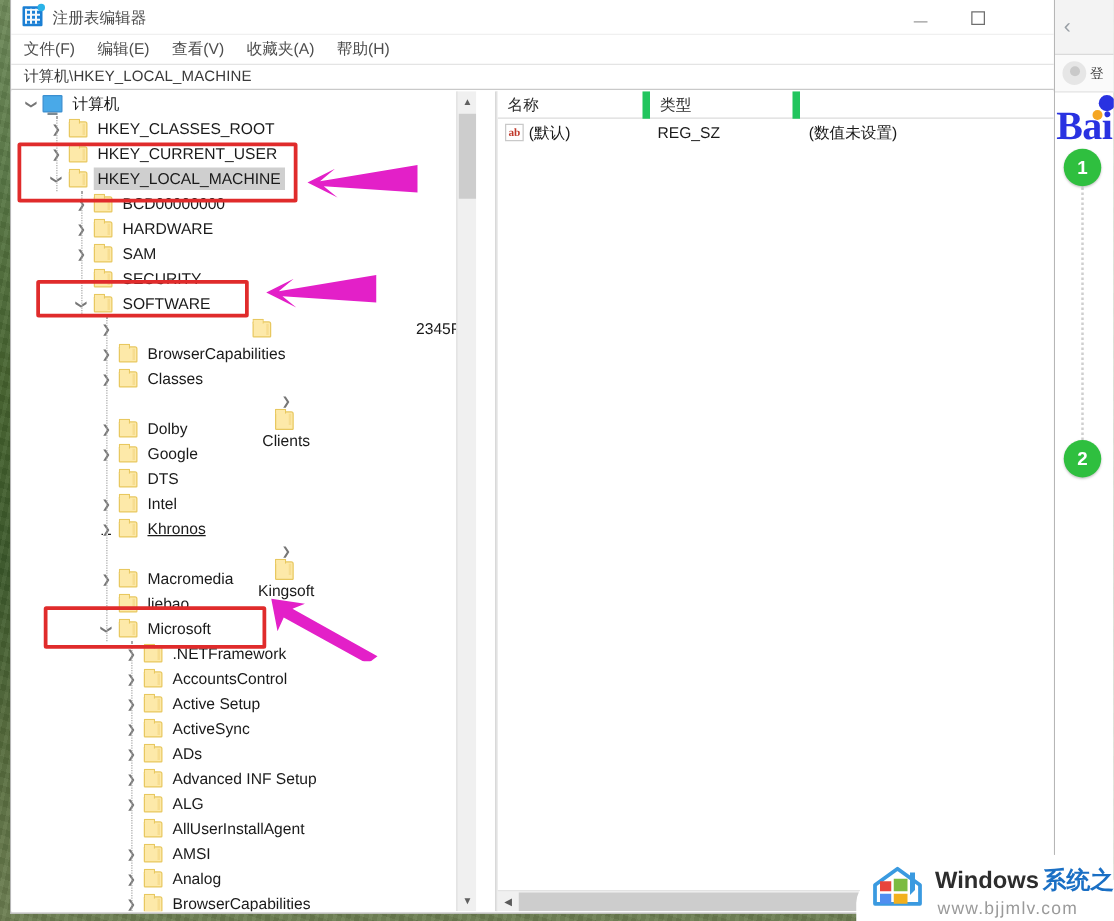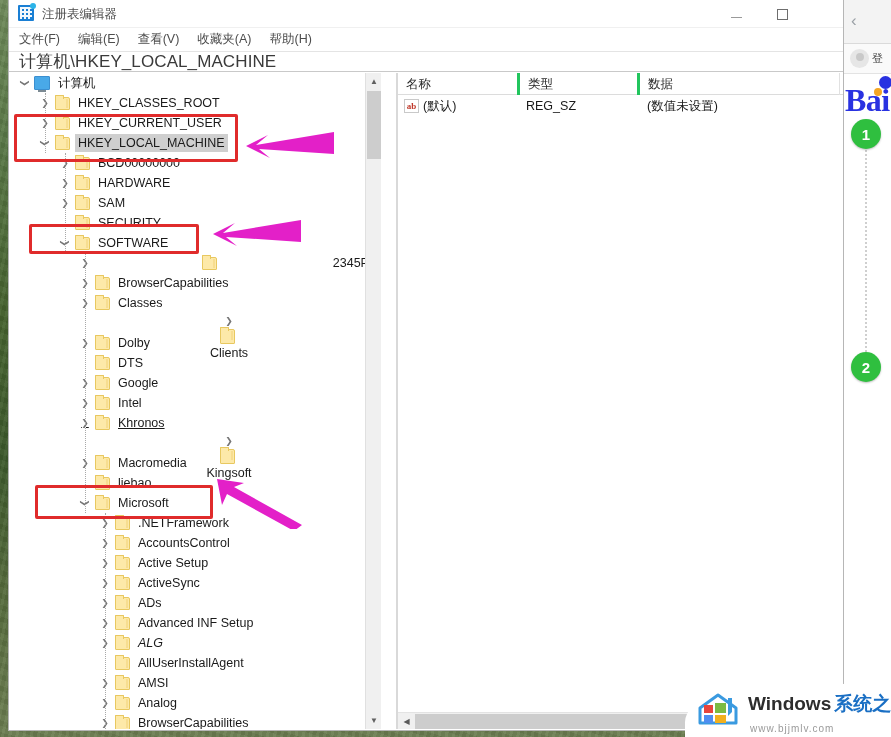--- a/index.html
+++ b/index.html
@@ -171,21 +171,21 @@
 
   #addressbar {
     position: relative;
     height: 20px;
     background: #ffffff;
     border-bottom: 1px solid #c9c9c9;
     display: flex; align-items: center;
     padding-left: 10px;
   }
   #address-text {
-    font-size: 17px; color: #3a3a3a;
+    font-size: 12px; color: #3a3a3a;
     letter-spacing: .1px;
   }
 
   
   #panes {
     position: absolute; left: 0; top: 73px;
     width: 834px; height: 656px;
     display: flex;
   }
   #left-pane {
@@ -299,21 +299,21 @@
     position: relative;
     height: 22px;
     display: flex;
     border-bottom: 1px solid #dcdcdc;
     background: #ffffff;
   }
   .col {
     position: relative;
     font-size: 12.5px; color: #2b2b2b;
     padding: 3px 0 0 8px;
-    border-right: 3px solid #22c55e;
+    border-right: 6px solid #22c55e;
     height: 22px;
     white-space: nowrap;
   }
   #col-name { width: 122px; }
   #col-type { width: 120px; }
   #col-data { width: 200px; border-right: 1px solid #e1e1e1; }
   #rows { position: relative; }
   .val-row {
     display: flex; align-items: center;
     height: 20px; padding-top: 2px;
@@ -388,21 +388,21 @@
     width: 48px; height: 34px;
   }
   #wm-text {
     position: absolute; left: 62px; bottom: 20px;
     font-size: 19px; font-weight: bold; color: #2d2d2d;
     white-space: nowrap;
   }
   #wm-text .cn { color: #1a6fc4; margin-left: 3px; }
   #wm-url {
     position: absolute; left: 64px; bottom: 3px;
-    font-size: 10px; color: #9a9a9a;
+    font-size: 14px; color: #9a9a9a;
     letter-spacing: 1px;
     white-space: nowrap;
   }
 </style>
 </head>
 <body>
 
 <div id="desktop"></div>
 
 <div id="browser">
@@ -517,32 +517,32 @@
             <span class="twisty collapsed"></span>
             <span class="folder"></span>
             <span class="tree-label">Clients</span>
           </div>
           <div class="tree-row" style="padding-left: 68px;">
             <span class="twisty collapsed"></span>
             <span class="folder"></span>
             <span class="tree-label">Dolby</span>
           </div>
           <div class="tree-row" style="padding-left: 68px;">
+            <span class="twisty collapsed"></span>
+            <span class="folder"></span>
+            <span class="tree-label">Google</span>
+          </div>
+          <div class="tree-row" style="padding-left: 68px;">
             <span class="twisty leaf"></span>
             <span class="folder"></span>
             <span class="tree-label">DTS</span>
           </div>
           <div class="tree-row" style="padding-left: 68px;">
             <span class="twisty collapsed"></span>
             <span class="folder"></span>
-            <span class="tree-label">Google</span>
-          </div>
-          <div class="tree-row" style="padding-left: 68px;">
-            <span class="twisty collapsed"></span>
-            <span class="folder"></span>
             <span class="tree-label">Intel</span>
           </div>
           <div class="tree-row" style="padding-left: 68px; text-decoration: underline;">
             <span class="twisty collapsed"></span>
             <span class="folder"></span>
             <span class="tree-label">Khronos</span>
           </div>
           <div class="tree-row" style="padding-left: 68px; flex-direction: column;">
             <span class="twisty collapsed"></span>
             <span class="folder"></span>
@@ -586,21 +586,21 @@
           <div class="tree-row" style="padding-left: 88px;">
             <span class="twisty collapsed"></span>
             <span class="folder"></span>
             <span class="tree-label">ADs</span>
           </div>
           <div class="tree-row" style="padding-left: 88px;">
             <span class="twisty collapsed"></span>
             <span class="folder"></span>
             <span class="tree-label">Advanced INF Setup</span>
           </div>
-          <div class="tree-row" style="padding-left: 88px; font-style: italic;">
+          <div class="tree-row" style="padding-left: 88px;">
             <span class="twisty collapsed"></span>
             <span class="folder"></span>
             <span class="tree-label">ALG</span>
           </div>
           <div class="tree-row" style="padding-left: 88px;">
             <span class="twisty leaf"></span>
             <span class="folder"></span>
             <span class="tree-label">AllUserInstallAgent</span>
           </div>
           <div class="tree-row" style="padding-left: 88px;">
@@ -629,21 +629,20 @@
         <div id="left-thumb"></div>
         <div class="arrow-dn">▼</div>
       </div>
       <div id="pane-splitter"></div>
     </div>
 
     <div id="right-pane">
       <div id="col-header">
         <div class="col" id="col-name">名称</div>
         <div class="col" id="col-type">类型</div>
-        <div class="col" id="col-data">数据</div>
       </div>
       <div id="rows">
         <div class="val-row">
           <div class="ab-icon">ab</div>
           <div class="val-name">(默认)</div>
           <div class="val-type">REG_SZ</div>
           <div class="val-data">(数值未设置)</div>
         </div>
       </div>
       <div id="hscroll">

